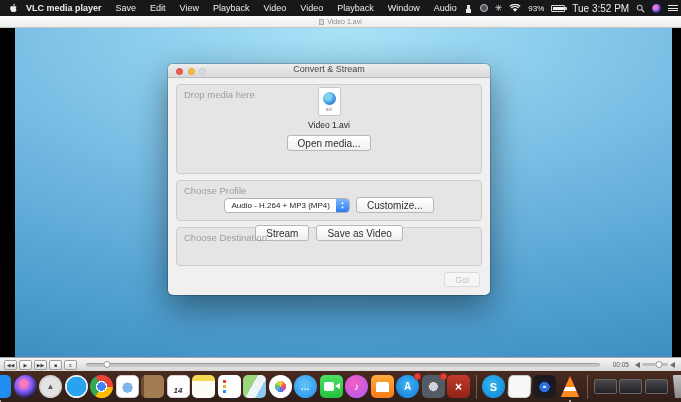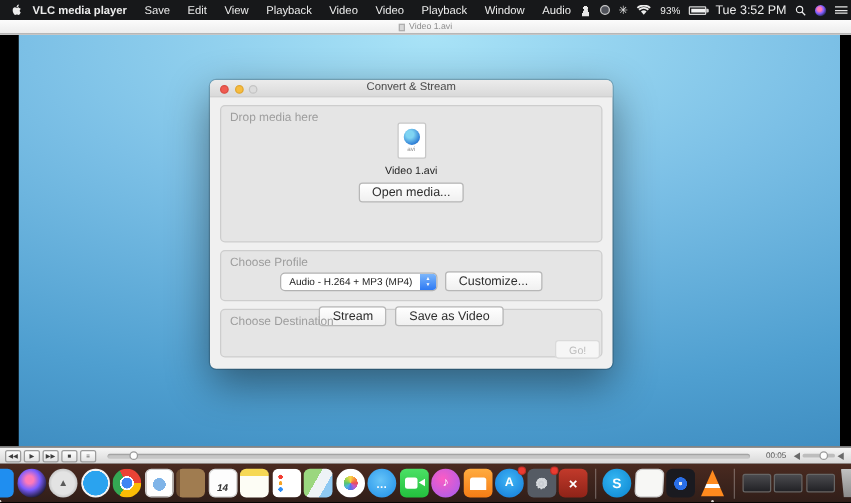--- a/index.html
+++ b/index.html
@@ -66,21 +66,21 @@
   .dlg-titlebar { height:14px; background:linear-gradient(#ececec,#d9d9d9);
     border-bottom:1px solid #bdbdbd; border-radius:5px 5px 0 0; position:relative;
     display:flex; justify-content:center; font-size:9px; color:#474747; }
   .tlights { position:absolute; left:8px; top:3.5px; display:flex; gap:4.5px; }
   .tlights span { width:7px; height:7px; border-radius:50%; }
   .tl-close { background:#f05b51; border:0.5px solid #d94c42; }
   .tl-min { background:#f7bc3f; border:0.5px solid #e0a631; }
   .tl-zoom { background:#dcdcdc; border:0.5px solid #c4c4c4; }
   .gbox { margin:6px 8px 0 8px; background:#e5e5e5; border:1px solid #cdcdcd; border-radius:4px; position:relative; }
   .glabel { position:absolute; top:4px; left:7px; font-size:9.5px; color:#9d9d9d; }
-  .box-drop { height:110px; display:flex; flex-direction:column; align-items:center; justify-content:flex-start; padding-top:13px; }
+  .box-drop { height:90px; display:flex; flex-direction:column; align-items:center; justify-content:flex-start; padding-top:2px; }
   .file-icon { width:23px; height:29px; background:#fff; border:1px solid #c7c7c7; border-radius:2px;
     display:flex; flex-direction:column; align-items:center; justify-content:center; gap:1px; }
   .file-orb { width:13px; height:13px; border-radius:50%;
     background:radial-gradient(circle at 38% 35%, #7fd4f2 0 25%, #2f7fd6 70%, #134a8e 100%); }
   .file-ext { font-size:5px; color:#8e8e8e; }
   .file-name { font-size:8.5px; color:#1f1f1f; margin-top:4px; }
   .btn { display:inline-block; background:linear-gradient(#ffffff,#f0f0f0); border:1px solid #b7b7b7;
     border-radius:3px; font-size:10px; color:#2e2e2e; padding:1.5px 10px; white-space:nowrap; }
   .open-btn { margin-top:5px; }
   .box-profile { height:41px; display:flex; align-items:flex-end; justify-content:center; gap:6px; padding-bottom:7px; }

